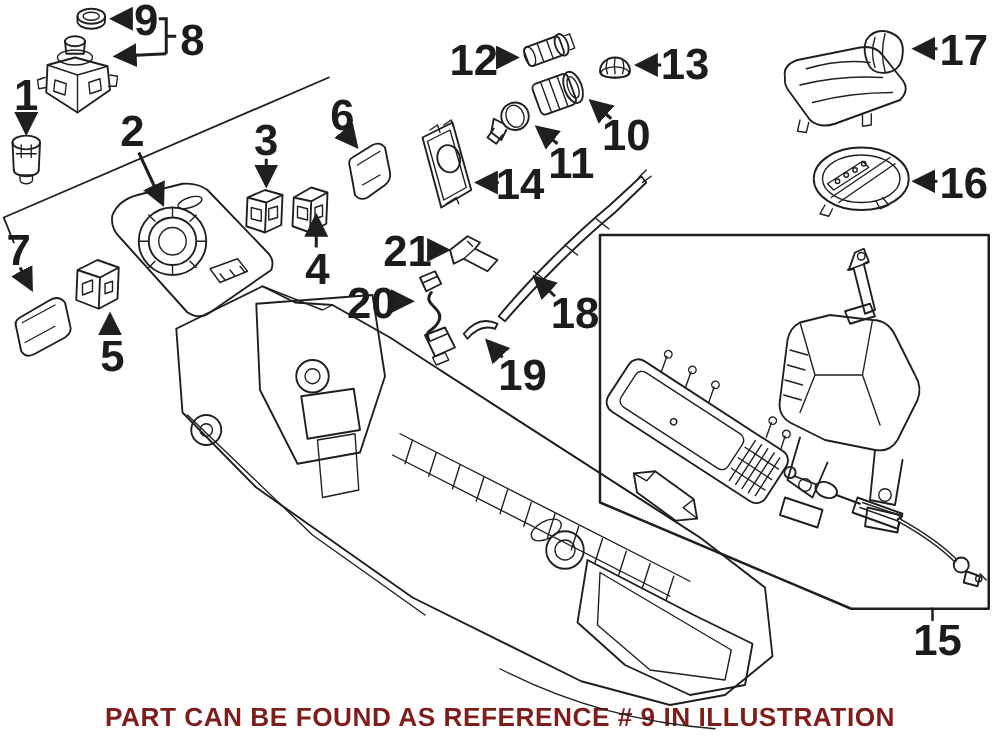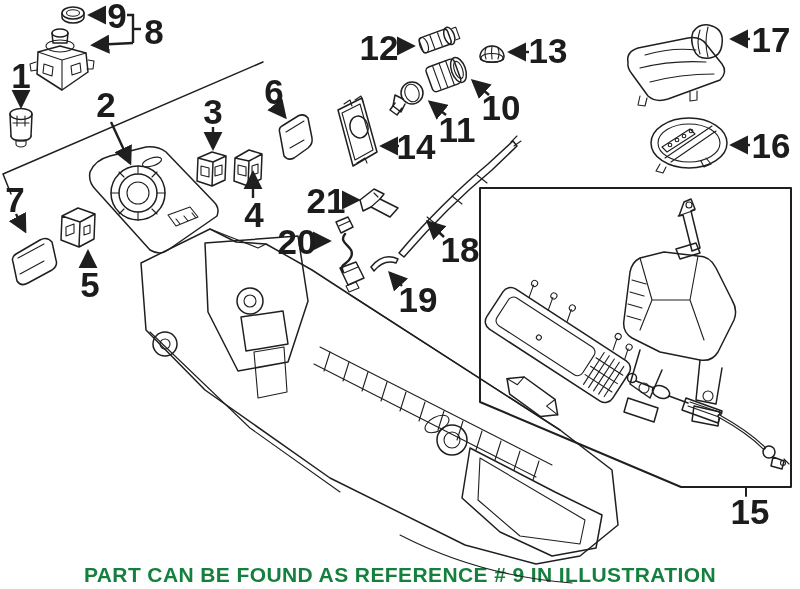--- a/index.html
+++ b/index.html
@@ -12,21 +12,21 @@
     font-family:"Liberation Sans",sans-serif;
     font-weight:700;font-size:35px;fill:#1c1c1c;
   }
   .ln{stroke:#1f1f1f;fill:none;stroke-linecap:round;stroke-linejoin:round;}
   .w15{stroke-width:1.5;}
   .w1{stroke-width:1.1;}
   .w2{stroke-width:2;}
   .footer{
     position:absolute;left:0;top:563px;width:100%;z-index:1;
     text-align:center;font-weight:700;font-size:21px;letter-spacing:.4px;
-    color:#15803d;white-space:nowrap;
+    color:#7f1d1d;white-space:nowrap;
   }
 </style>
 </head>
 <body>
 
 <div id="stage">
 
   <div class="footer">PART CAN BE FOUND AS REFERENCE # 9 IN ILLUSTRATION</div>
 
   <svg id="art" width="800" height="589" viewBox="0 0 800 589" xmlns="http://www.w3.org/2000/svg">

